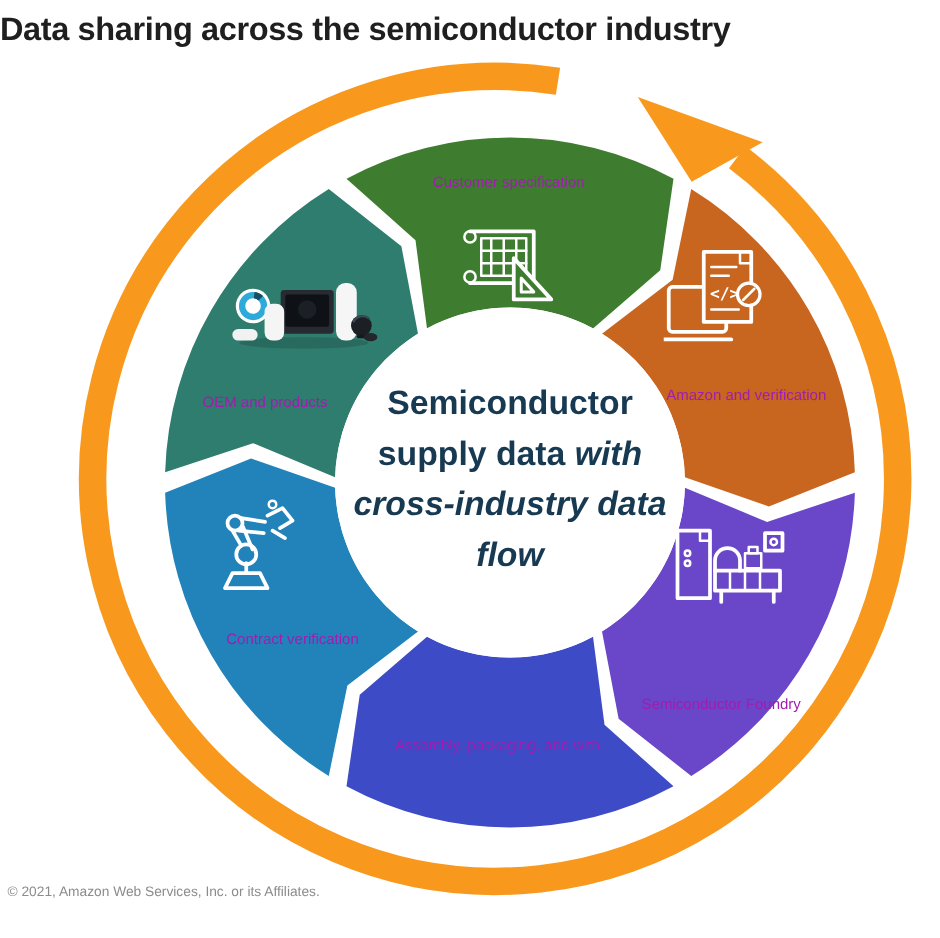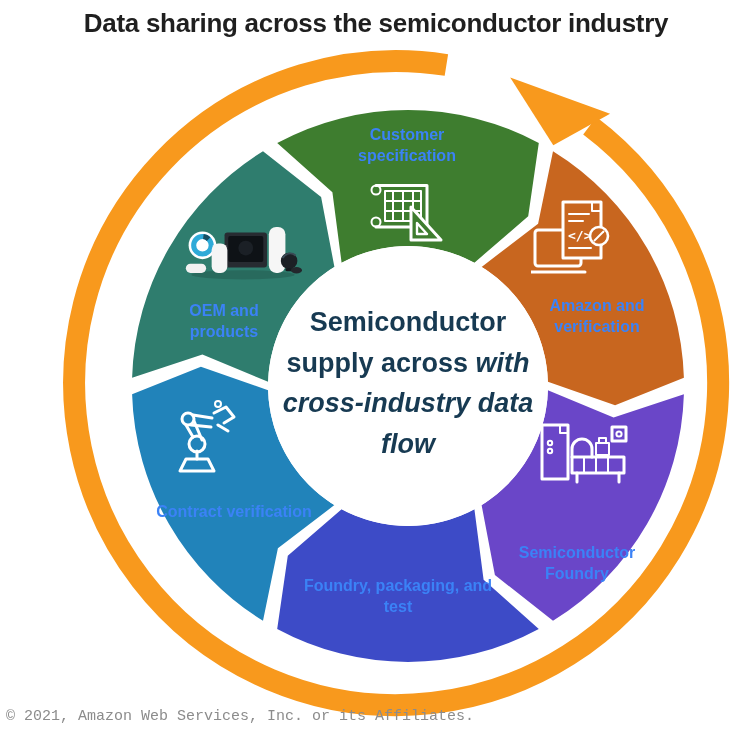--- a/index.html
+++ b/index.html
@@ -2,46 +2,46 @@
 <html><head>
 <meta charset="utf-8">
 <style>
   html,body{margin:0;padding:0;}
   body{
     width:752px;height:750px;position:relative;background:#ffffff;
     font-family:"Liberation Sans", sans-serif;overflow:hidden;
   }
   #diagram-svg{position:absolute;left:0;top:0;}
   .page-title{
-    position:absolute;left:0;top:8px;width:752px;text-align:center;
+    position:absolute;left:0;top:8px;width:752px;
     font-size:26px;font-weight:600;color:#1f1f1f;letter-spacing:-0.3px;
   }
   .center-text{
     position:absolute;left:273px;top:302px;width:270px;text-align:center;
     font-size:27px;line-height:1.5;font-weight:bold;color:#173A52;
   }
   .center-text em{font-style:italic;}
   .seg-label{
     position:absolute;transform:translate(-50%,-50%);text-align:center;
-    color:#3b82f6;font-weight:bold;font-size:16px;line-height:1.3;
+    color:#a21caf;font-weight:normal;font-size:12px;line-height:1.3;
   }
   .lbl-customer{left:407px;top:146px;width:150px;}
   .lbl-design{left:597px;top:317px;width:130px;}
   .lbl-foundry{left:577px;top:527px;width:175px;margin-top:37px;}
   .lbl-assembly{left:398px;top:597px;width:205px;}
   .lbl-contract{left:234px;top:512px;width:165px;}
-  .lbl-oem{left:224px;top:322px;width:110px;}
+  .lbl-oem{left:212px;top:322px;width:110px;}
   .seg-icon{position:absolute;transform:translate(-50%,-50%);}
   .icon-blueprint{left:405px;top:214px;}
   .icon-codereview{left:573px;top:243px;}
   .icon-foundry{left:584px;top:457px;}
   .icon-robot{left:206px;top:440px;}
   .icon-devices{left:243px;top:251px;}
   .copyright{
-    position:absolute;left:6px;top:708px;font-size:15px;color:#8c8c8c;font-family:Liberation Mono, monospace;
+    position:absolute;left:6px;top:708px;font-size:11px;color:#8c8c8c;
   }
   .iline{fill:none;stroke:#ffffff;stroke-width:3;stroke-linecap:round;stroke-linejoin:round;}
   .ithin{fill:none;stroke:#ffffff;stroke-width:2;stroke-linecap:round;stroke-linejoin:round;}
 </style>
 </head>
 <body>
 
 <div class="page-title">Data sharing across the semiconductor industry</div>
 
 <svg id="diagram-svg" width="752" height="750" viewBox="0 0 752 750">
@@ -56,26 +56,26 @@
       <path d="M538.8,629.0 A276,276 0 0 1 277.2,629.0 L287.8,555.8 L341.6,509.3 A140,140 0 0 0 474.4,509.3 L483.6,579.8 Z" fill="#3D4BC7"></path>
       <path d="M263.0,620.8 A276,276 0 0 1 132.1,394.2 L200.9,366.8 L268.1,390.2 A140,140 0 0 0 334.4,505.1 L277.9,548.3 Z" fill="#2183BA"></path>
       <path d="M132.1,377.8 A276,276 0 0 1 263.0,151.2 L321.1,197.0 L334.4,266.9 A140,140 0 0 0 268.1,381.8 L202.4,354.5 Z" fill="#2F7D6E"></path>
     </g>
   <circle id="center-circle" r="140" fill="#ffffff" cx="408" cy="386"></circle>
 </svg>
 
 <div class="seg-label lbl-customer">Customer specification</div>
 <div class="seg-label lbl-design">Amazon and verification</div>
 <div class="seg-label lbl-foundry">Semiconductor Foundry</div>
-<div class="seg-label lbl-assembly">Foundry, packaging, and test</div>
+<div class="seg-label lbl-assembly">Assembly, packaging, and with</div>
 <div class="seg-label lbl-contract">Contract verification</div>
 <div class="seg-label lbl-oem">OEM and products</div>
 
 <div class="center-text">
-  <span>Semiconductor supply across </span><em>with cross-industry data flow</em>
+  <span>Semiconductor supply data </span><em>with cross-industry data flow</em>
 </div>
 
 <div class="seg-icon icon-blueprint">
   <svg width="76" height="66" viewBox="0 0 76 66">
     <circle class="ithin" cx="9" cy="11" r="4.5"></circle>
     <circle class="ithin" cx="9" cy="43" r="4.5"></circle>
     <path class="iline" d="M9,6.5 H60 V48 H9"></path>
     <rect class="ithin" x="18" y="12" width="36" height="30"></rect>
     <path class="ithin" d="M26,12 V42 M36,12 V42 M46,12 V42 M18,22 H54 M18,32 H54"></path>
     <path d="M44,28 L44,61 L74,61 Z" fill="#3E7D2F" stroke="#ffffff" stroke-width="3" stroke-linejoin="round"></path>

